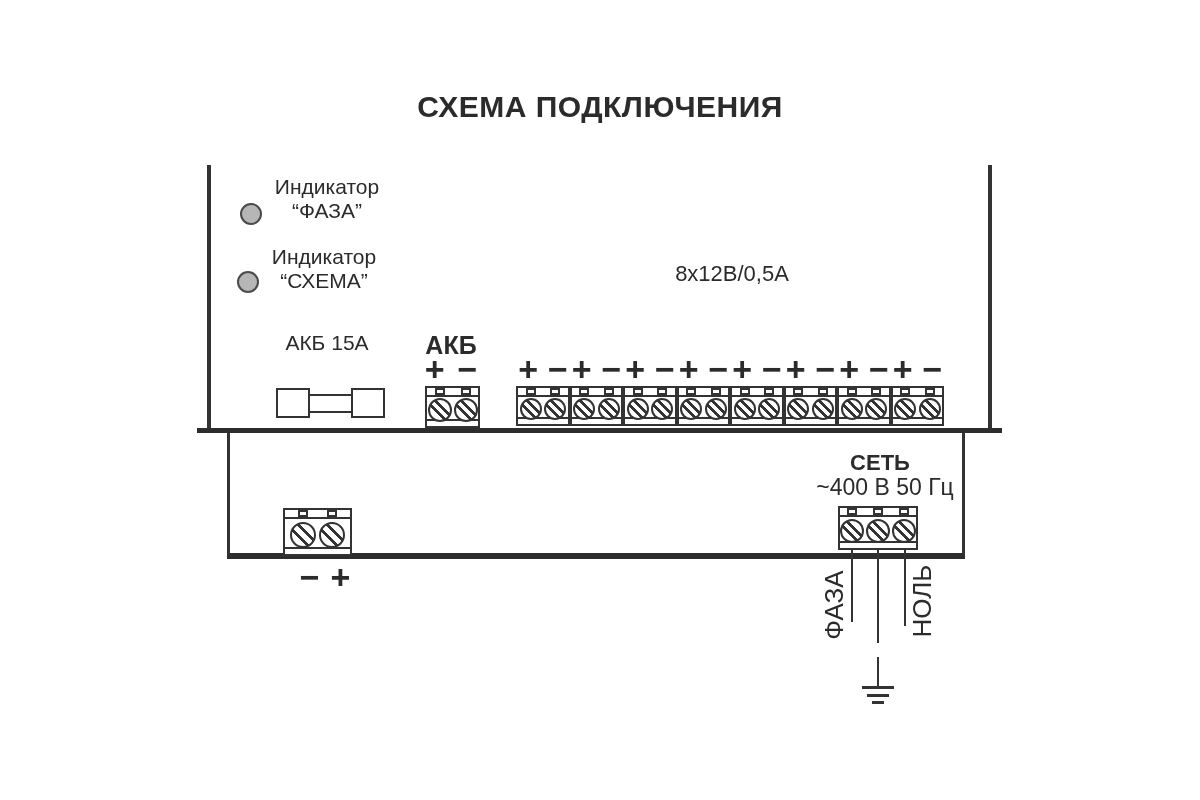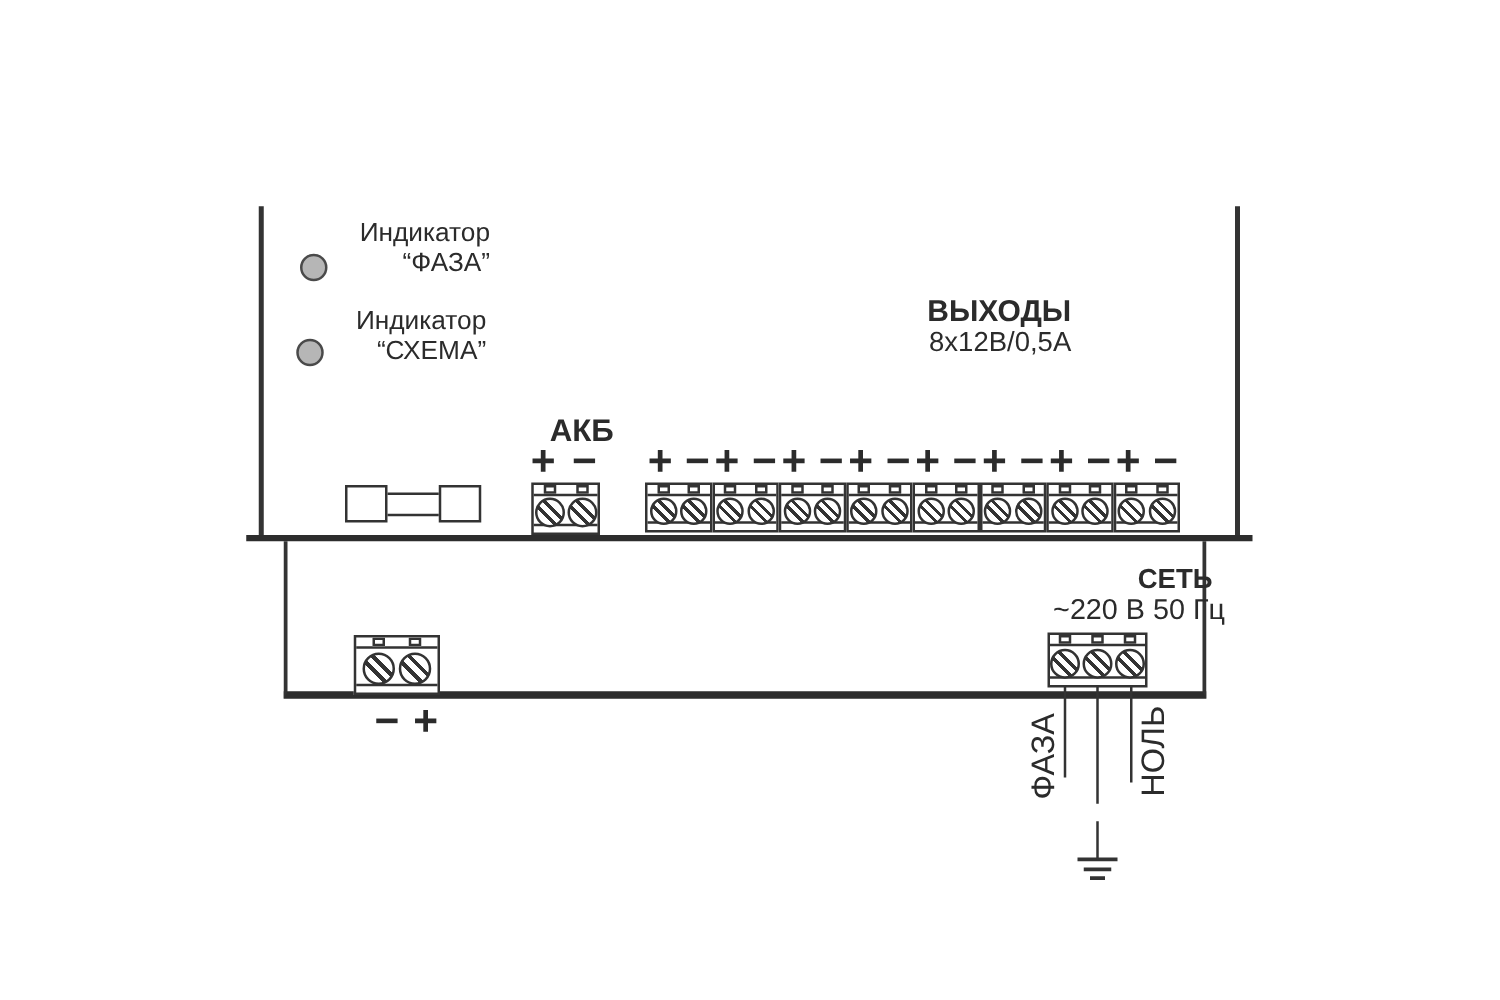--- a/index.html
+++ b/index.html
@@ -1,21 +1,21 @@
 <!DOCTYPE html>
 <html style="color: rgb(43, 43, 43);"><head>
 <meta charset="utf-8">
 <style>
   html,body{margin:0;padding:0;background:#fff;}
   #canvas{
     position:relative;width:1200px;height:800px;background:#fff;overflow:hidden;
     font-family:"Liberation Sans",sans-serif;color:#2b2b2b;
   }
   .abs{position:absolute;}
-  .ctr{text-align:right;}
+  .ctr{text-align:center;}
   
   .title{left:0;top:90px;width:1200px;text-align:center;font-size:30px;font-weight:bold;letter-spacing:.5px;}
   
   .panel-top-left-border {left:207px;top:165px;width:4px;height:263px;background:#333;}
   .panel-top-right-border{left:988px;top:165px;width:4px;height:263px;background:#333;}
   .panel-top-lip{left:197px;top:428px;width:805px;height:5px;background:#2d2d2d;}
   .panel-bottom{left:227px;top:433px;width:738px;height:126px;box-sizing:border-box;
     border-left:3px solid #333;border-right:3px solid #333;border-bottom:6px solid #2d2d2d;}
   
   .lbl{font-size:21px;line-height:24px;}
@@ -59,64 +59,65 @@
   .vtext{position:absolute;width:120px;height:30px;line-height:30px;text-align:center;font-size:26px;transform:rotate(-90deg);white-space:nowrap;}
   .phase-lbl{left:774px;top:590px;}
   .neutral-lbl{left:862px;top:586px;}
   .gnd{position:absolute;height:3px;background:#333;}
 </style>
 </head>
 <body>
 
 <div id="canvas">
 
+  <div class="abs title">СХЕМА ПОДКЛЮЧЕНИЯ</div>
 
   <div class="abs panel-top-left-border"></div>
   <div class="abs panel-top-right-border"></div>
   <div class="abs panel-top-lip"></div>
   <div class="abs panel-bottom"></div>
 
   <div class="abs led led-big led1"></div>
   <div class="abs ind-grp1 ctr lbl">
     <div>Индикатор</div>
     <div>“ФАЗА”</div>
   </div>
 
   <div class="abs led led-big led2"></div>
   <div class="abs ind-grp2 ctr lbl">
     <div>Индикатор</div>
     <div>“СХЕМА”</div>
   </div>
 
   <div class="abs fuse-lbl ctr lbl">
+    <div>АКБ 15А</div>
   </div>
   <div class="abs fuse-capL"></div>
   <div class="abs fuse-body"></div>
   <div class="abs fuse-capR"></div>
 
   <div class="abs akb-lbl ctr">АКБ</div>
   <div class="abs pm akb-pm">
     <span>+</span>
     <span>−</span>
   </div>
 
-  <div class="abs out-title ctr">ВЫХОДЫ</div>
   <div class="abs out-sub ctr">8x12В/0,5А</div>
 
 
   <div></div>
   <div></div>
 
   <div class="abs pm aux-pm">
     <span>−</span>
     <span>+</span>
   </div>
 
   <div class="abs mains-lbl ctr">СЕТЬ</div>
-  <div class="abs mains-rating ctr">~220 В 50 Гц</div>
+  <div class="abs mains-rating ctr">~400 В 50 Гц</div>
 
   <div class="wire" style="left:851px;top:548px;height:74px;"></div>
   <div class="wire" style="left:877px;top:548px;height:95px;"></div>
   <div class="wire" style="left:877px;top:657px;height:31px;"></div>
   <div class="wire" style="left:904px;top:548px;height:78px;"></div>
 
   <div class="vtext phase-lbl">ФАЗА</div>
   <div class="vtext neutral-lbl">НОЛЬ</div>
 
   <div class="gnd" style="left:862px;top:686px;width:32px;"></div>

